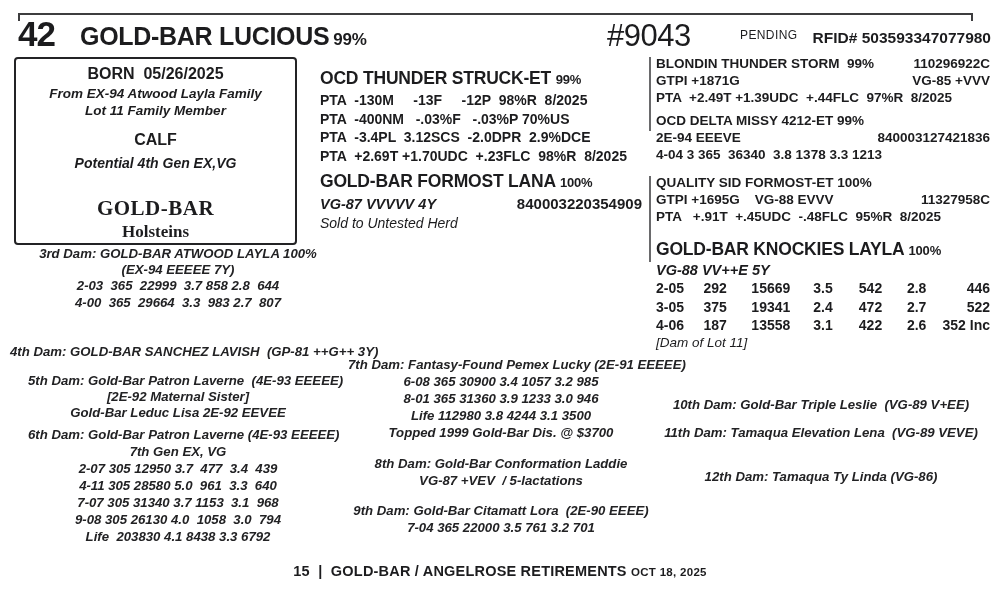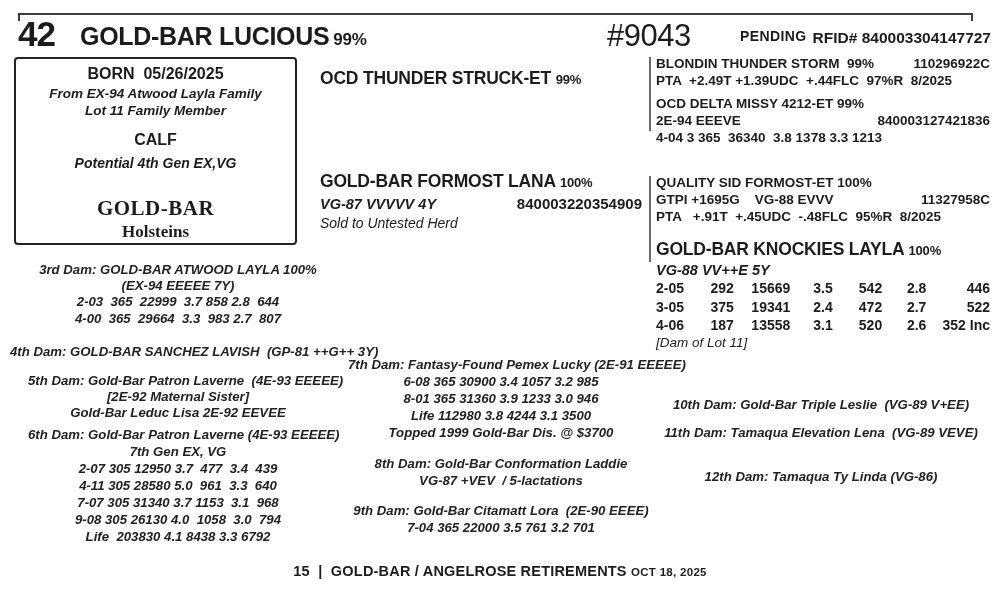--- a/index.html
+++ b/index.html
@@ -14,21 +14,21 @@
   
   .top-rule { left:18px; top:13px; width:955px; height:2px; background:#3d3d3f; }
   .tick { width:2px; height:8px; background:#3d3d3f; top:13px; }
   .tick-l { left:18px; } .tick-r { left:971px; }
 
   
   .lot-number { left:18px; top:14px; font-size:35px; font-weight:800; letter-spacing:-1px; }
   .animal-title { left:80px; top:22px; font-size:25px; font-weight:700; letter-spacing:-0.3px; }
   .animal-title .pct { font-size:17px; font-weight:700; margin-left:4px; }
   .tag-number { left:607px; top:18px; font-size:31px; font-weight:400; letter-spacing:-0.5px; }
-  .status { left:740px; top:28px; font-size:14px; font-weight:700; letter-spacing:0.4px;text-align:right; }
+  .status { left:740px; top:28px; font-size:12px; font-weight:400; letter-spacing:0.4px;text-align:right; }
   .rfid { right:9px; top:29px; font-size:15.5px; font-weight:600; }
 
   
   .info-box {
     left:14px; top:57px; width:283px; height:188px;
     border:2px solid #232325; border-radius:4px; text-align:center;
   }
   .ib-born   { margin-top:6px;  font-size:16px;   font-weight:700; }
   .ib-fam1   { margin-top:3px;  font-size:13.5px; font-weight:700; font-style:italic; }
   .ib-fam2   { margin-top:2px;  font-size:13.5px; font-weight:700; font-style:italic; }
@@ -50,34 +50,34 @@
   .gp-line { font-size:13.5px; font-weight:600; line-height:17px; white-space:pre; }
   .bracket { width:2px; background:#6a6a6c; left:649px; }
   .bk1 { top:57px; height:74px; }
   .bk2 { top:176px; height:86px; }
 
   
   .rec-rows { font-size:14px; font-weight:600; }
   .rec-row { display:flex; line-height:18.5px; }
   .rc { white-space:pre; }
   .rc0 { width:46px; text-align:left; }
-  .rc1 { width:42px; text-align:right; }
+  .rc1 { width:42px; text-align:center; }
   .rc2 { width:64px; text-align:right; }
   .rc3 { width:48px; text-align:right; }
   .rc4 { width:56px; text-align:right; }
   .rc5 { width:50px; text-align:right; }
   .rc6 { width:72px; text-align:right; }
 
   
   .ped-block { text-align:center; font-style:italic; font-weight:600; font-size:13.2px; color:#222224; }
   .ped-block div { white-space:pre; }
   .lh16 div { line-height:16.2px; }
   .lh17 div { line-height:17px;font-style:italic; }
 
-  .blk-dam3  { left:28px;  top:262px; width:300px; }
+  .blk-dam3  { left:28px;  top:246px; width:300px; }
   .blk-dam4  { left:10px;  top:344px; width:336px; }
   .blk-dam5  { left:28px;  top:373px; width:300px; }
   .blk-dam6  { left:28px;  top:426px; width:300px; }
   .blk-dam7  { left:348px; top:356px; width:306px; }
   .blk-dam8  { left:348px; top:455px; width:306px; }
   .blk-dam9  { left:348px; top:502px; width:306px; }
   .blk-dam10 { left:656px; top:396px; width:330px; }
   .blk-dam11 { left:656px; top:424px; width:330px; }
   .blk-dam12 { left:656px; top:468px; width:330px; }
 
@@ -89,52 +89,62 @@
 <body>
 
 <div class="abs top-rule"></div>
 <div class="abs tick tick-l"></div>
 <div class="abs tick tick-r"></div>
 
 <div class="abs lot-number">42</div>
 <div class="abs animal-title"><span>GOLD-BAR LUCIOUS</span><span class="pct">99%</span></div>
 <div class="abs tag-number">#9043</div>
 <div class="abs status">PENDING</div>
-<div class="abs rfid">RFID# 840003304147727</div>
+<div class="abs rfid">RFID# 503593347077980</div>
 
 <div class="abs info-box">
   <div class="ib-born pre">BORN  05/26/2025</div>
   <div class="ib-fam1">From EX-94 Atwood Layla Family</div>
   <div class="ib-fam2">Lot 11 Family Member</div>
   <div class="ib-type">CALF</div>
   <div class="ib-pot">Potential 4th Gen EX,VG</div>
   <div class="ib-prefix">GOLD-BAR</div>
   <div class="ib-breed">Holsteins</div>
 </div>
 
 <div class="abs col-mid" style="top:68px;">
   <div class="ped-head"><span>OCD THUNDER STRUCK-ET</span> <span class="pct">99%</span></div>
+  <div style="margin-top:2px;">
+      <div class="pta-line">PTA  -130M     -13F     -12P  98%R  8/2025</div>
+      <div class="pta-line">PTA  -400NM   -.03%F   -.03%P 70%US</div>
+      <div class="pta-line">PTA  -3.4PL  3.12SCS  -2.0DPR  2.9%DCE</div>
+      <div class="pta-line">PTA  +2.69T +1.70UDC  +.23FLC  98%R  8/2025</div>
+    </div>
 </div>
 
 <div class="abs col-mid" style="top:171px;">
   <div class="ped-head"><span>GOLD-BAR FORMOST LANA</span> <span class="pct">100%</span></div>
   <div class="row2" style="margin-top:3px;">
     <span class="it w600 fs145">VG-87 VVVVV 4Y</span>
     <span class="w600 fs15">840003220354909</span>
   </div>
   <div class="it fs14" style="margin-top:3px; font-weight:500;">Sold to Untested Herd</div>
 </div>
 
 <div class="abs bracket bk1"></div>
 <div class="abs bracket bk2"></div>
 
 <div class="abs col-right" style="top:55px;">
   <div class="row2">
     <span class="gp-line">BLONDIN THUNDER STORM  99%</span>
     <span class="gp-line">110296922C</span>
+  </div>
+  <div class="row2">
+    <span class="gp-line">GTPI +1871G</span>
+    <span class="gp-line">VG-85 +VVV</span>
   </div>
   <div class="gp-line">PTA  +2.49T +1.39UDC  +.44FLC  97%R  8/2025</div>
   <div class="gp-line" style="margin-top:6px;">OCD DELTA MISSY 4212-ET 99%</div>
   <div class="row2">
     <span class="gp-line">2E-94 EEEVE</span>
     <span class="gp-line">840003127421836</span>
   </div>
   <div class="gp-line">4-04 3 365  36340  3.8 1378 3.3 1213</div>
 </div>
 
@@ -164,21 +174,21 @@
         <span class="rc rc3">2.4</span>
         <span class="rc rc4">472</span>
         <span class="rc rc5">2.7</span>
         <span class="rc rc6">522</span>
       </div>
       <div class="rec-row">
         <span class="rc rc0">4-06</span>
         <span class="rc rc1">187</span>
         <span class="rc rc2">13558</span>
         <span class="rc rc3">3.1</span>
-        <span class="rc rc4">520</span>
+        <span class="rc rc4">422</span>
         <span class="rc rc5">2.6</span>
         <span class="rc rc6">352 Inc</span>
       </div>
     </div>
   <div class="it fs135" style="font-weight:500;">[Dam of Lot 11]</div>
 </div>
 
 <div class="abs ped-block lh16 blk-dam3">
     <div>3rd Dam: GOLD-BAR ATWOOD LAYLA 100%</div>
     <div>(EX-94 EEEEE 7Y)</div>

